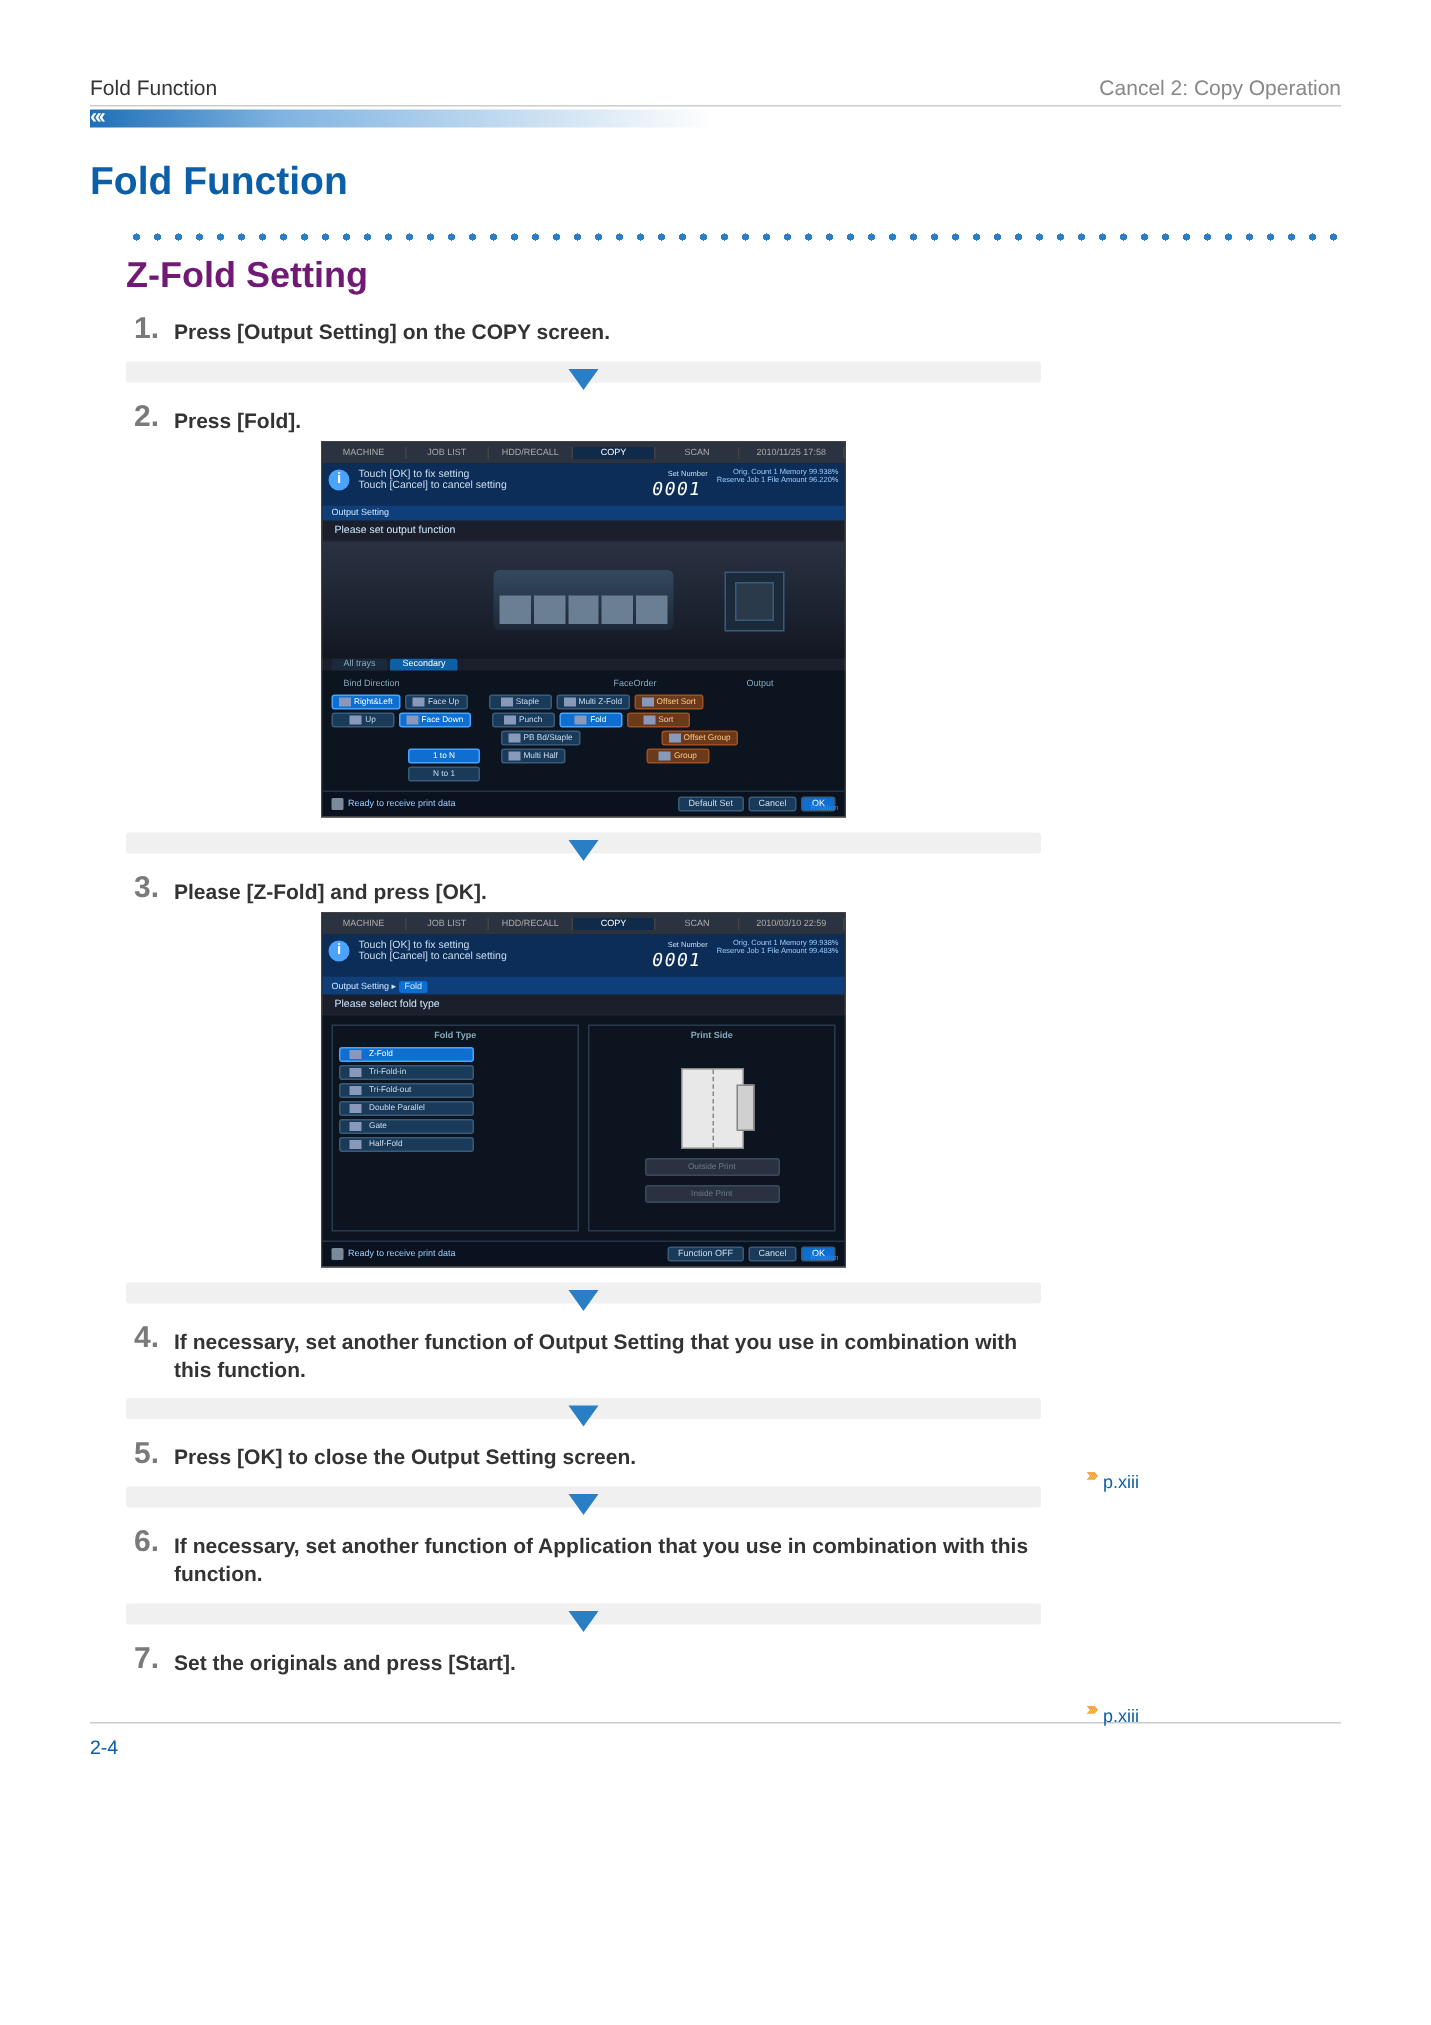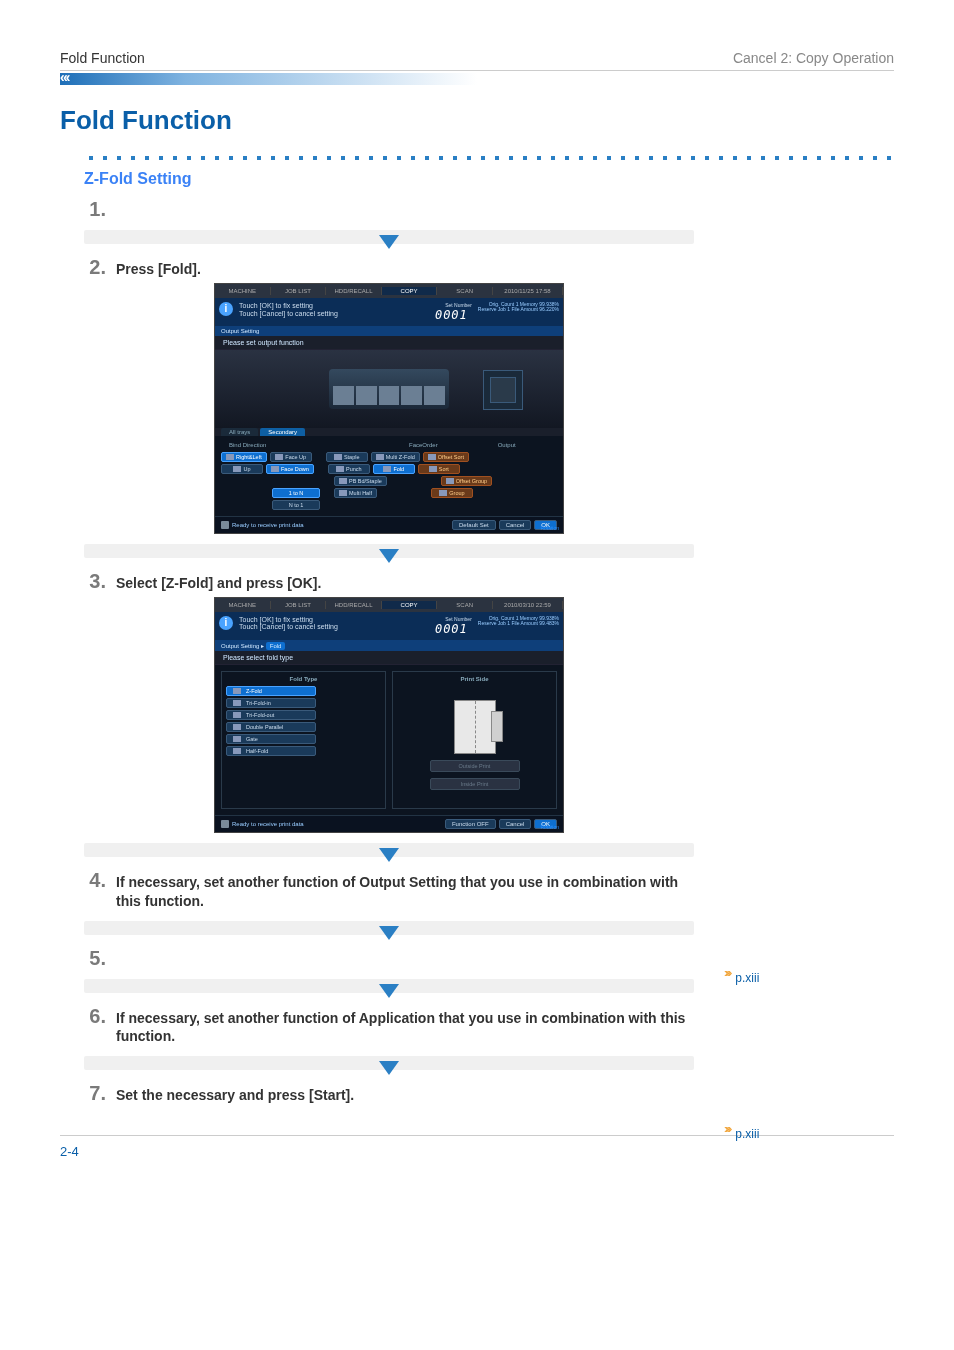--- a/index.html
+++ b/index.html
@@ -50,23 +50,23 @@
   .content { padding-left: 24px; }
   .dotted-line {
     height: 8px;
     margin: 6px 0 8px 0;
     background-image: radial-gradient(circle, #2a7fc4 30%, transparent 30%);
     background-size: 14px 8px;
     background-repeat: repeat-x;
     background-position: left center;
   }
   .section-title {
-    font-size: 16px;
+    font-size: 24px;
     font-weight: bold;
-    color: #3b82f6;
+    color: #701a75;
     margin-bottom: 10px;
   }
   .body {
     position: relative;
   }
   .steps {
     width: 610px;
   }
   .step-row {
     display: flex;
@@ -214,20 +214,21 @@
   <div class="content">
     <div class="dotted-line"></div>
     <h2 class="section-title">Z-Fold Setting</h2>
 
     <div class="body">
 
       <div class="steps">
 
         <div class="step-row">
           <span class="step-num">1.</span>
+          <span class="step-text">Press [Output Setting] on the COPY screen.</span>
         </div>
         <div class="connector">
             <div class="connector-line">
               <div class="tri-down"></div>
             </div>
           </div>
 
         <div class="step-row">
           <span class="step-num">2.</span>
           <span class="step-text">Press [Fold].</span>
@@ -376,21 +377,21 @@
         </div>
 
         <div class="connector">
             <div class="connector-line">
               <div class="tri-down"></div>
             </div>
           </div>
 
         <div class="step-row">
           <span class="step-num">3.</span>
-          <span class="step-text">Select [Z-Fold] and press [OK].</span>
+          <span class="step-text">Please [Z-Fold] and press [OK].</span>
         </div>
 
         <div class="screenshot-slot">
           <div class="scr">
             <div class="scr-tabs">
               <span>MACHINE</span>
               <span>JOB LIST</span>
               <span>HDD/RECALL</span>
               <span class="active">COPY</span>
               <span>SCAN</span>
@@ -479,40 +480,41 @@
           <span class="step-text">If necessary, set another function of Output Setting that you use in combination with this function.</span>
         </div>
         <div class="connector">
             <div class="connector-line">
               <div class="tri-down"></div>
             </div>
           </div>
 
         <div class="step-row">
           <span class="step-num">5.</span>
+          <span class="step-text">Press [OK] to close the Output Setting screen.</span>
         </div>
         <div class="connector">
             <div class="connector-line">
               <div class="tri-down"></div>
             </div>
           </div>
 
         <div class="step-row">
           <span class="step-num">6.</span>
           <span class="step-text">If necessary, set another function of Application that you use in combination with this function.</span>
         </div>
         <div class="connector">
             <div class="connector-line">
               <div class="tri-down"></div>
             </div>
           </div>
 
         <div class="step-row">
           <span class="step-num">7.</span>
-          <span class="step-text">Set the necessary and press [Start].</span>
+          <span class="step-text">Set the originals and press [Start].</span>
         </div>
       </div>
 
       <div class="refs" style="top:762px;">
         <div class="ref-item">
           <span class="ref-arrow">››››</span>
           <span class="ref-link">p.xiii</span>
         </div>
       </div>
       <div class="refs" style="top:918px;">

